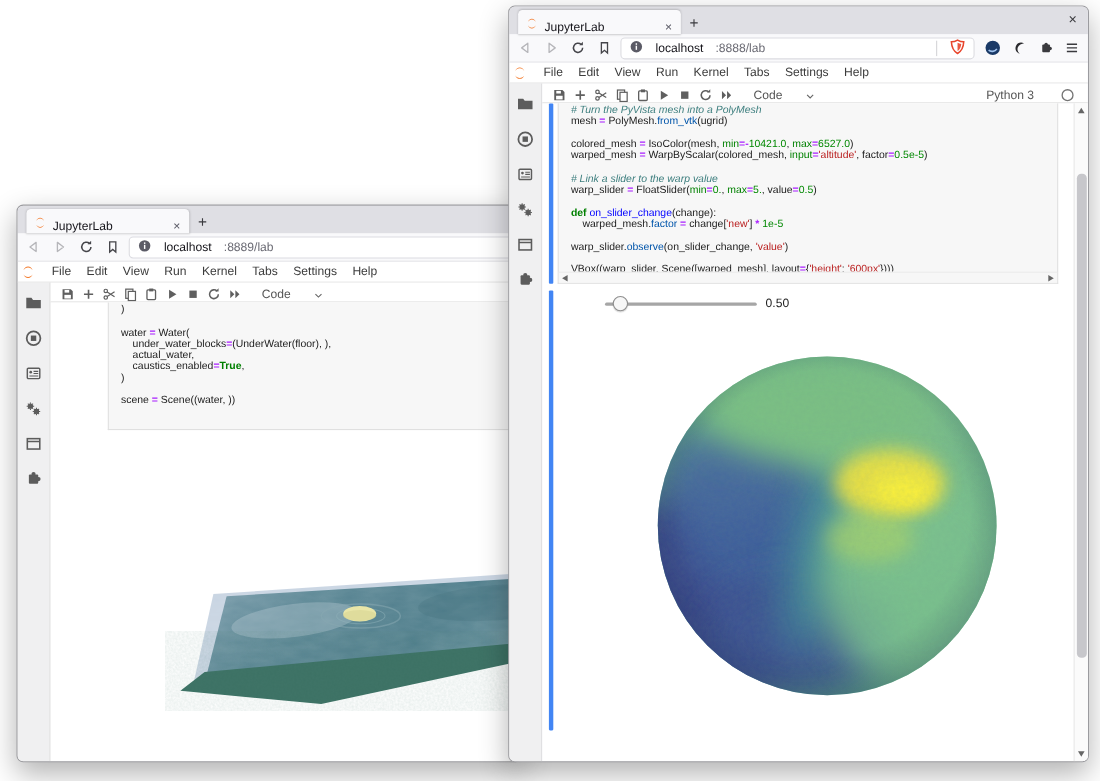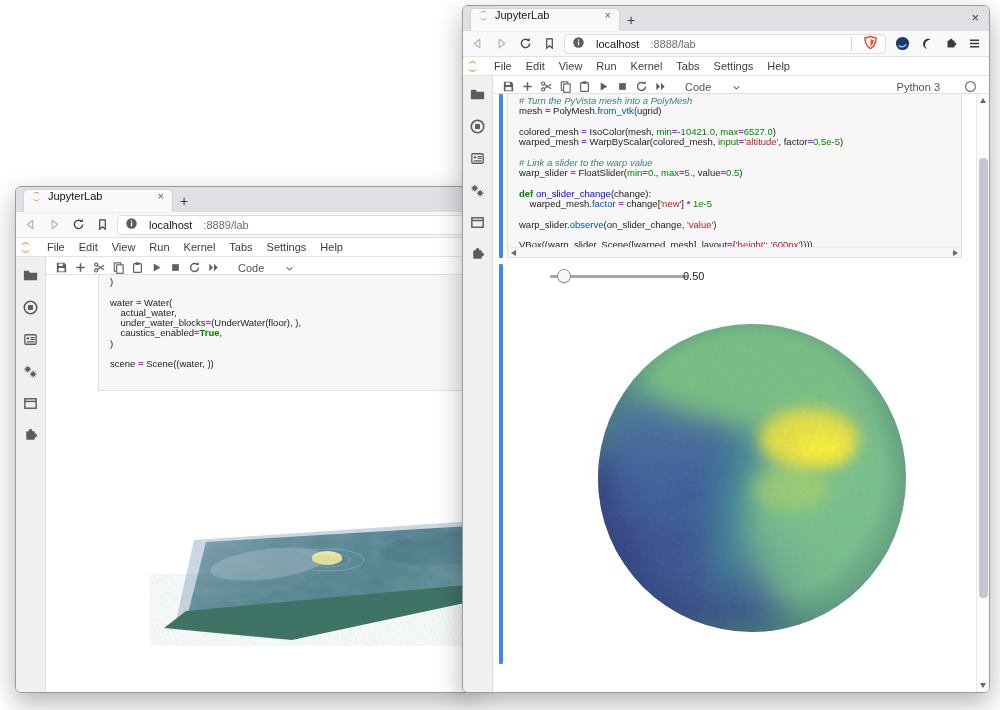--- a/index.html
+++ b/index.html
@@ -7,21 +7,21 @@
   .stage{position:relative;width:1000px;height:710px;background:#ffffff}
 
   
   .bwin{position:absolute;display:flex;flex-direction:column;background:#f9f9fb;border:1px solid #9b9b9f;
         border-radius:6px;box-shadow:0 10px 26px rgba(0,0,0,.30);overflow:hidden}
   .bwin.back{left:15px;top:186px;width:460px;height:507px}
   .bwin.front{left:462px;top:5px;width:528px;height:688px}
 
   .tabbar{position:relative;height:25px;background:#dfdfe4;display:flex;align-items:flex-end;flex:0 0 auto}
   .tab{margin-left:8px;width:148px;height:22px;background:#f9f9fb;border-radius:4px 4px 0 0;display:flex;
-       align-items:flex-start;padding:0 6px;gap:5px;font-size:11px;color:#15141a;box-shadow:0 0 2px rgba(0,0,0,.18)}
+       align-items:flex-end;padding:0 6px;gap:5px;font-size:11px;color:#15141a;box-shadow:0 0 2px rgba(0,0,0,.18)}
   .tab-title{flex:1;white-space:nowrap;overflow:hidden}
   .tab-close{color:#5b5b66;font-size:11px;padding:0 2px;cursor:default}
   .newtab{width:24px;height:22px;display:flex;align-items:center;justify-content:center;font-size:14px;color:#3a3a3e}
   .winclose{position:absolute;right:10px;top:5px;font-size:13px;color:#3a3a3e;line-height:13px}
 
   .urlrow{height:26px;background:#f9f9fb;border-bottom:1px solid #e1e1e5;display:flex;align-items:center;
           padding:0 8px;flex:0 0 auto}
   .navicons{display:flex;gap:11px;align-items:center;margin-right:8px}
   .navicons .icon{display:flex}
   .urlfield{flex:1;height:20px;background:#fff;border:1px solid #dcdce1;border-radius:4px;display:flex;
@@ -266,22 +266,22 @@
                 <path d="M3.5 5.5l3.5 3.5 3.5-3.5" fill="none" stroke="#666" stroke-width="1.3"></path>
               </svg>
           </span>
         </div>
         <div class="nb-content">
           <div class="cell" style="left:52px;top:0;width:520px;height:116px">
             <div class="code">
                 <div class="cl"><span class="tk-t">)</span></div>
                 <div class="cl"></div>
                 <div class="cl"><span class="tk-t">water </span><span class="tk-o">=</span><span class="tk-t"> Water(</span></div>
+                <div class="cl"><span class="tk-t">    under_water_blocks</span><span class="tk-o">=</span><span class="tk-t">(UnderWater(floor), ),</span></div>
                 <div class="cl"><span class="tk-t">    actual_water,</span></div>
-                <div class="cl"><span class="tk-t">    under_water_blocks</span><span class="tk-o">=</span><span class="tk-t">(UnderWater(floor), ),</span></div>
                 <div class="cl"><span class="tk-t">    caustics_enabled</span><span class="tk-o">=</span><span class="tk-k">True</span><span class="tk-t">,</span></div>
                 <div class="cl"><span class="tk-t">)</span></div>
                 <div class="cl"></div>
                 <div class="cl"><span class="tk-t">scene </span><span class="tk-o">=</span><span class="tk-t"> Scene((water, ))</span></div>
                 <div class="cl"></div>
                 <div class="cl"><span class="tk-t">scene</span></div>
               </div>
           </div>
 
           <svg class="render" style="left:104px;top:243px" width="370" height="135" viewBox="0 0 370 135">
@@ -556,21 +556,21 @@
               </div>
             <div class="hscroll">
               <span class="arr left"></span>
               <span class="arr right"></span>
             </div>
           </div>
           <div class="cellbar" style="left:6px;top:170px;height:400px"></div>
 
           <div class="sl-track" style="left:57px;top:181px;width:138px"></div>
           <div class="sl-handle" style="left:64px;top:175px"></div>
-          <div class="sl-readout" style="left:190px;top:176px">0.50</div>
+          <div class="sl-readout" style="left:203px;top:176px">0.50</div>
 
           <svg class="render" style="left:102px;top:227px" width="314" height="314" viewBox="0 0 314 314">
             <defs>
               <clipPath id="gc">
                   <circle cx="157" cy="157" r="154"></circle>
                 </clipPath>
               <radialGradient id="gb" cx="0.62" cy="0.38" r="0.78">
                 <stop offset="0" stop-color="#94cf8e"></stop>
                 <stop offset="0.5" stop-color="#6cb489"></stop>
                 <stop offset="1" stop-color="#4f9d85"></stop>

